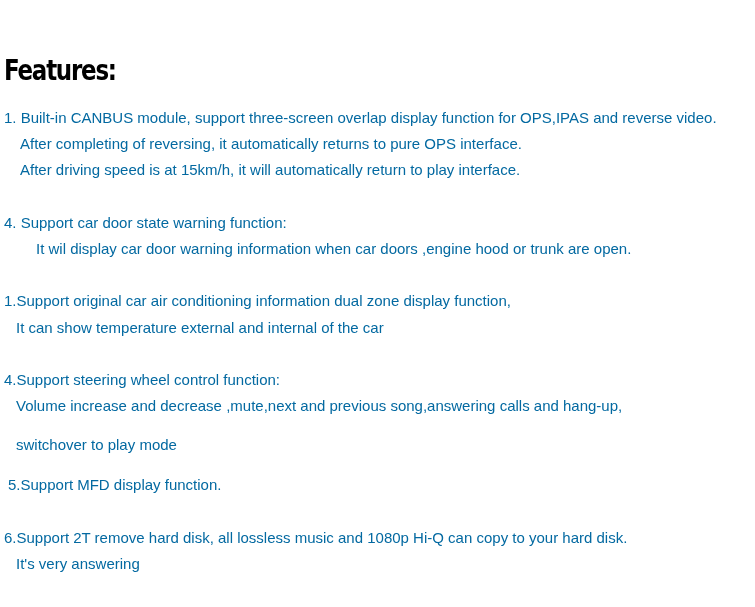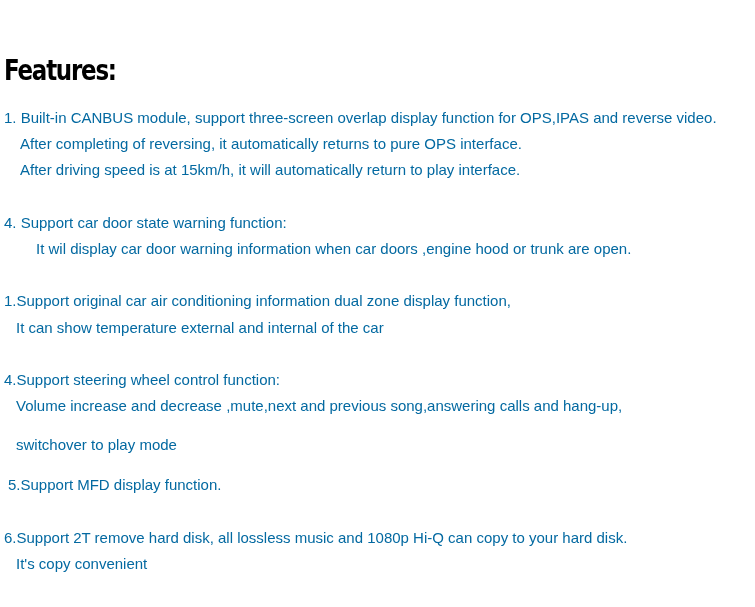--- a/index.html
+++ b/index.html
@@ -33,14 +33,14 @@
   <div class="line" style="left:16px;top:397px;">Volume increase and decrease ,mute,next and previous song,answering calls and hang-up,</div>
   <div class="line" style="left:16px;top:424px;margin-top:12px;">switchover to play mode</div>
 </div>
 
 <div>
   <div class="line" style="left:8px;top:476px;text-align:center;">5.Support MFD display function.</div>
 </div>
 
 <div>
   <div class="line" style="left:4px;top:529px;">6.Support 2T remove hard disk, all lossless music and 1080p Hi-Q can copy to your hard disk.</div>
-  <div class="line" style="left:16px;top:555px;">It's copy convenient</div>
+  <div class="line" style="left:16px;top:555px;">It's very answering</div>
 </div>
 
 </body></html>

